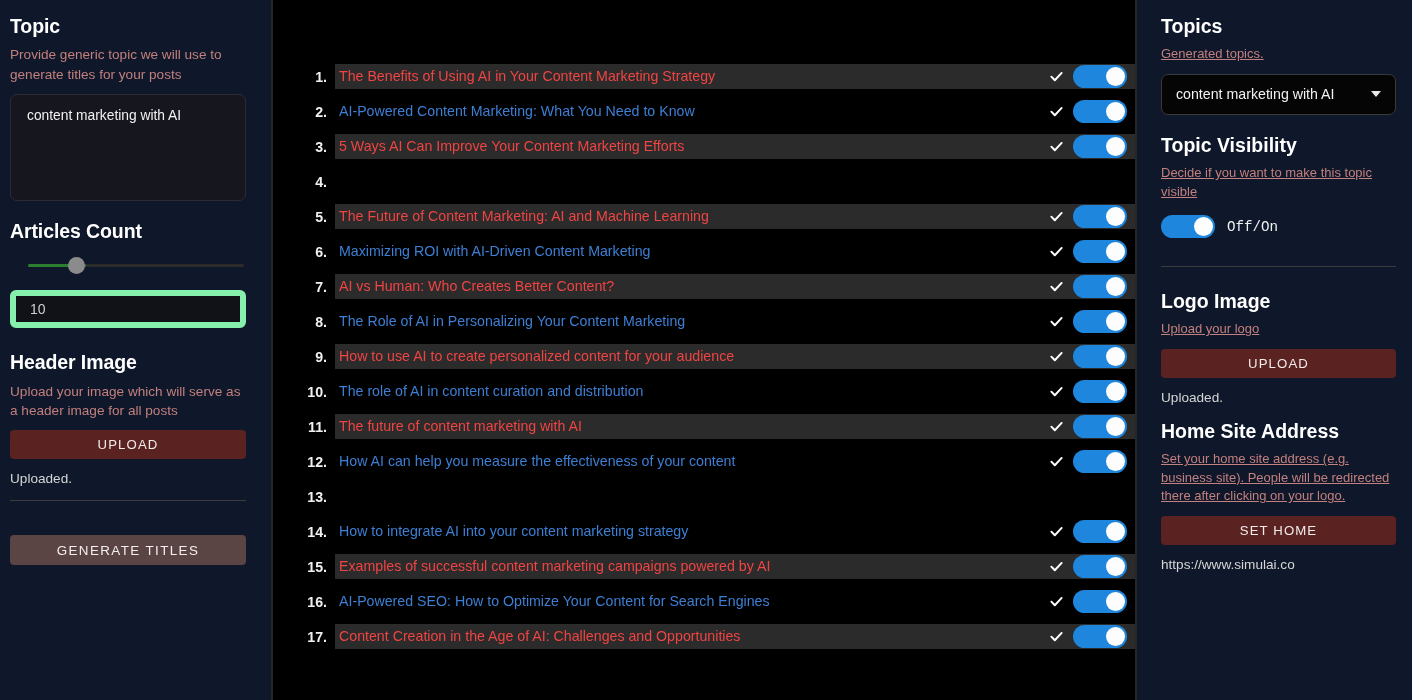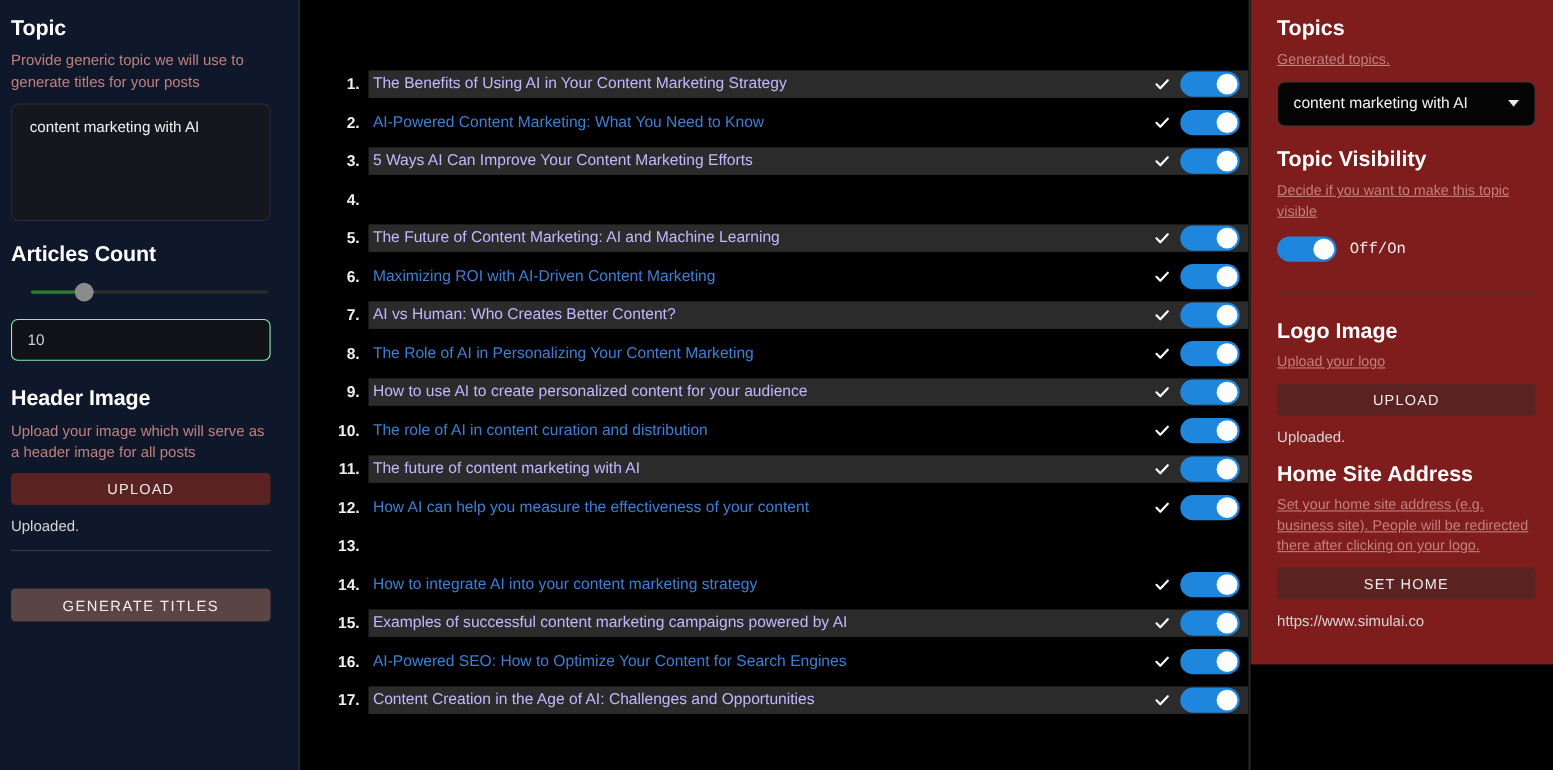--- a/index.html
+++ b/index.html
@@ -83,21 +83,21 @@
     left: 64px;
     width: 17px; height: 17px;
     border-radius: 50%;
     background: #8b8b8b;
     cursor: pointer;
   }
   .count-input {
     width: 236px;
     height: 38px;
     background: #111118;
-    border: 1px solid #86efac;
+    border: 6px solid #86efac;
     border-radius: 6px;
     color: #cfcfcf;
     font-size: 14px;
     font-family: "Liberation Sans", sans-serif;
     padding: 0 14px;
     outline: none;
     display: block;
     margin-bottom: 22px;
   }
   .btn-upload {
@@ -181,21 +181,21 @@
   .row-label {
     flex: 1 1 auto;
     color: #3d7fd4;
     font-size: 14.2px;
     line-height: 25px;
     white-space: nowrap;
     overflow: hidden;
     text-overflow: ellipsis;
     cursor: pointer;
   }
-  .title-row.alt .row-label { color: #c4b5fd; }
+  .title-row.alt .row-label { color: #ef4444; }
   .check-icon {
     flex: 0 0 auto;
     width: 22px;
     color: #ffffff;
     display: flex;
     align-items: center;
     justify-content: center;
     margin-right: 6px;
     cursor: pointer;
   }
@@ -212,23 +212,23 @@
     top: 2px; right: 2px;
     width: 19px; height: 19px;
     border-radius: 50%;
     background: #fdfdfd;
   }
 
   
   .right-panel {
     width: 275px;
     flex: 0 0 275px;
-    height: 604px;
+    height: 700px;
     padding: 14px 16px 0 24px;
-    background: #7f1d1d;
+    background: #0f172a;
     overflow: hidden;
   }
   .r-title {
     color: #ffffff;
     font-size: 19.5px;
     font-weight: bold;
     line-height: 1.3;
     margin-bottom: 6px;
   }
   .r-help {

